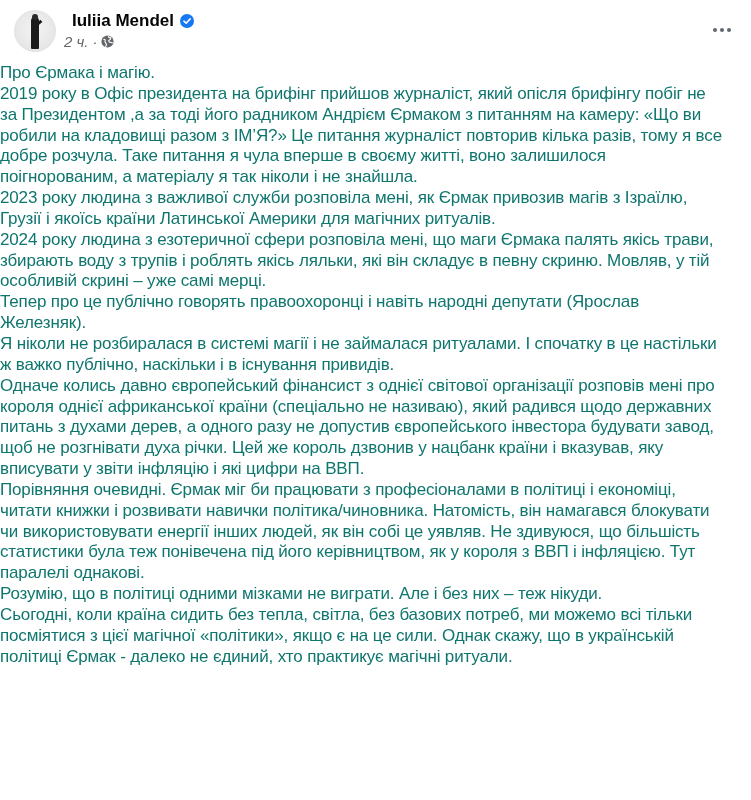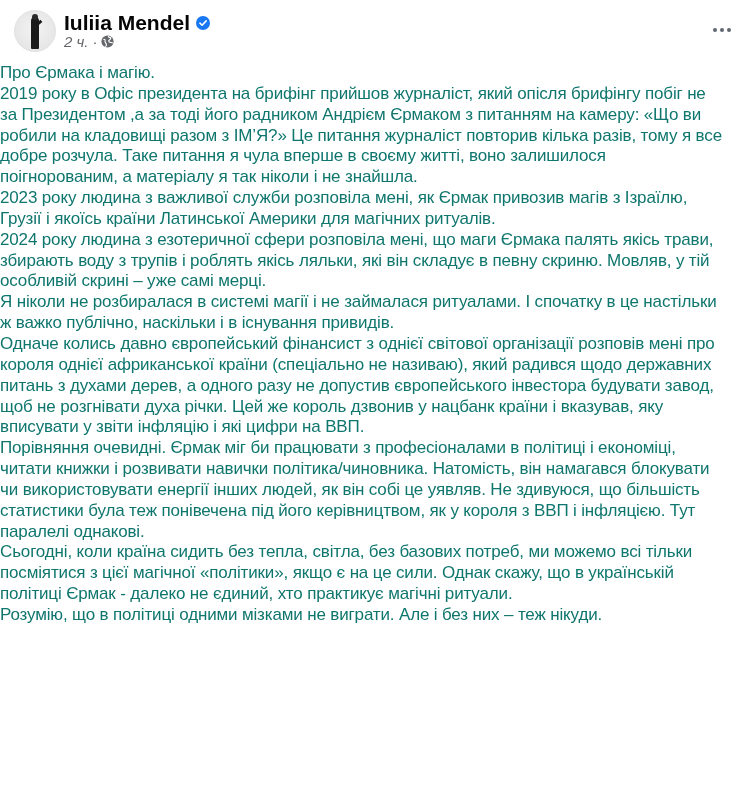--- a/index.html
+++ b/index.html
@@ -58,23 +58,23 @@
     position: absolute;
     left: 6px;
     top: 4px;
     width: 5px;
     height: 3px;
     background: #1a1a1a;
     transform: rotate(-40deg);
   }
   .author-name {
     position: absolute;
-    left: 64px;
+    left: 72px;
     top: 11px;
-    font-size: 21px;
+    font-size: 17px;
     font-weight: bold;
     color: #050505;
     white-space: nowrap;
     display: flex;
     align-items: center;
   }
   .verified-icon {
     display: inline-block;
     width: 14px;
     height: 14px;
@@ -161,18 +161,19 @@
     <span class="more-dot"></span>
     <span class="more-dot"></span>
   </div>
 </div>
 
 <div class="post-body">
   <p>Про Єрмака і магію.</p>
   <p>2019 року в Офіс президента на брифінг прийшов журналіст, який опісля брифінгу побіг не за Президентом ,а за тодi його радником Андрієм Єрмаком з питанням на камеру: «Що ви робили на кладовищі разом з IM’Я?» Це питання журналіст повторив кілька разів, тому я все добре розчула. Таке питання я чула вперше в своєму житті, воно залишилося поігнорованим, а матеріалу я так ніколи і не знайшла.</p>
   <p>2023 року людина з важливої служби розповіла мені, як Єрмак привозив магів з Ізраїлю, Грузії і якоїсь країни Латинської Америки для магічних ритуалів.</p>
   <p>2024 року людина з езотеричної сфери розповіла мені, що маги Єрмака палять якісь трави, збирають воду з трупів і роблять якісь ляльки, які він складує в певну скриню. Мовляв, у тій особливій скрині – уже самі мерці.</p>
+  <p>Тепер про це публічно говорять правоохоронці і навіть народні депутати (Ярослав Железняк).</p>
   <p>Я ніколи не розбиралася в системі магії і не займалася ритуалами. І спочатку в це настільки ж важко публічно, наскільки і в існування привидів.</p>
   <p>Одначе колись давно європейський фінансист з однієї світової організації розповів мені про короля однієї африканської країни (спеціально не називаю), який радився щодо державних питань з духами дерев, а одного разу не допустив європейського інвестора будувати завод, щоб не розгнівати духа річки. Цей же король дзвонив у нацбанк країни і вказував, яку вписувати у звіти інфляцію і які цифри на ВВП.</p>
   <p>Порівняння очевидні. Єрмак міг би працювати з професіоналами в політиці і економіці, читати книжки і розвивати навички політика/чиновника. Натомість, він намагався блокувати чи використовувати енергії інших людей, як він собі це уявляв. Не здивуюся, що більшість статистики була теж понівечена під його керівництвом, як у короля з ВВП і інфляцією. Тут паралелі однакові.</p>
+  <p>Розумію, що в політиці одними мізками не виграти. Але і без них – теж нікуди.</p>
   <p>Сьогодні, коли країна сидить без тепла, світла, без базових потреб, ми можемо всі тільки посміятися з цієї магічної «політики», якщо є на це сили. Однак скажу, що в українській політиці Єрмак - далеко не єдиний, хто практикує магічні ритуали.</p>
-  <p>Розумію, що в політиці одними мізками не виграти. Але і без них – теж нікуди.</p>
 </div>
 
 </body></html>

